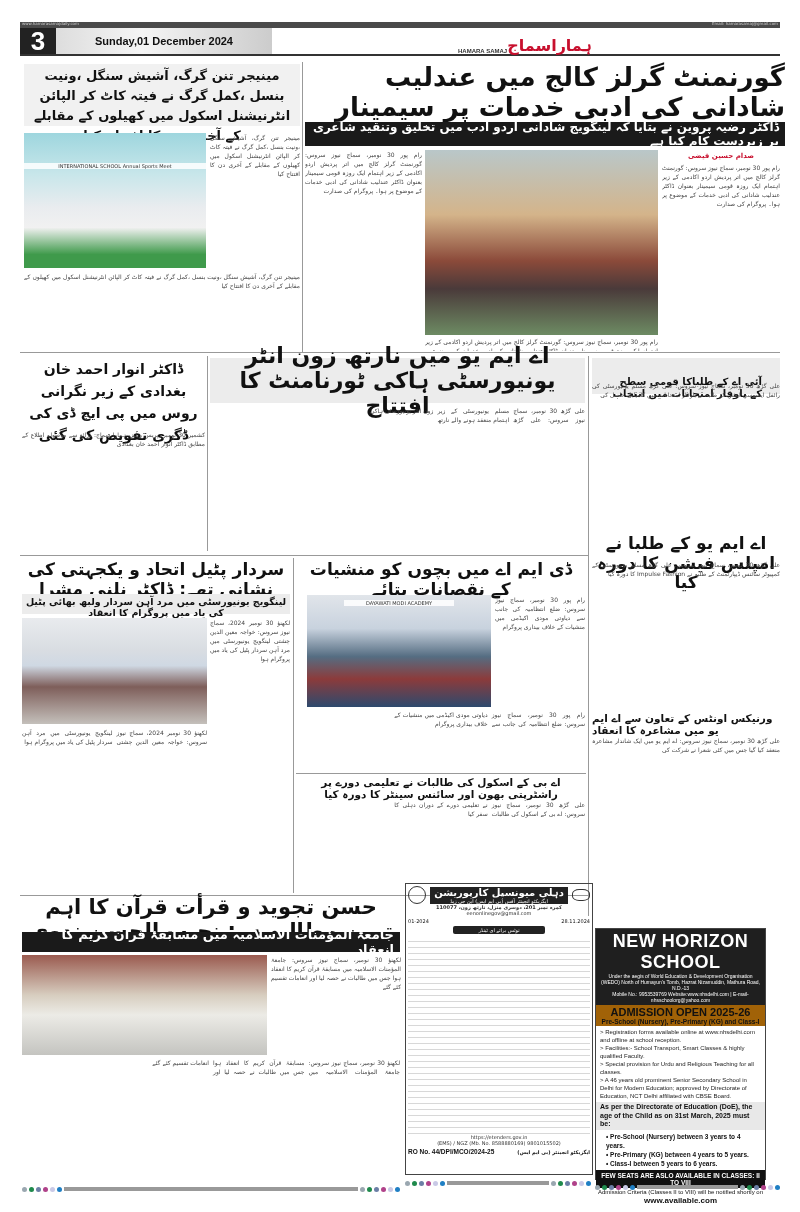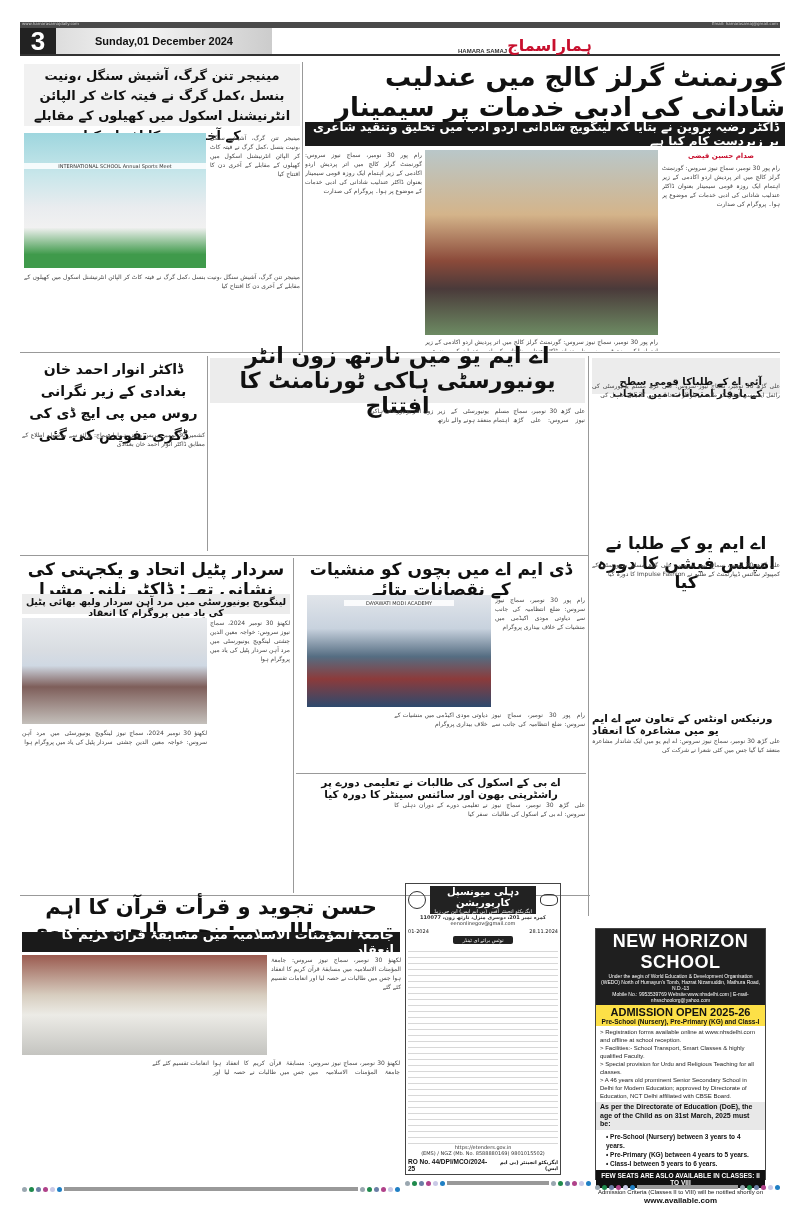--- a/index.html
+++ b/index.html
@@ -27,21 +27,21 @@
 .ph-stage{background:linear-gradient(180deg,#b9c7c9 0%,#d4b48a 35%,#8b4a3a 60%,#4a3a3a 75%,#6d8b63 100%)}
 .ph-sport{background:linear-gradient(180deg,#9ed6de 0%,#c7e6ea 30%,#e9ecef 55%,#f1f1f1 70%,#3f9a4b 90%)}
 .ph-hall{background:linear-gradient(180deg,#e9ebee 0%,#d9dde2 30%,#cfd8e3 45%,#7e5e5a 65%,#c4c0bb 100%)}
 .ph-acad{background:linear-gradient(180deg,#e1e5ea 0%,#c8d2de 30%,#556d82 55%,#8c3b3b 75%,#2d4a6e 100%)}
 .ph-mad{background:linear-gradient(180deg,#9a5a4f 0%,#d7cdbf 40%,#ecebe6 60%,#c4c4c0 100%)}
 .photo .cap{position:absolute;left:0;right:0;background:rgba(255,255,255,.85);font-size:5px;text-align:center;color:#333}
 .ad{border:1px solid #444}
 .nh-top{background:#1f1f1f;color:#fff;text-align:center;padding:2px 2px}
 .nh-title{font:bold 18px "Liberation Sans",sans-serif;letter-spacing:0.5px}
 .nh-sub{font:5px "Liberation Sans",sans-serif;line-height:6px}
-.nh-open{background:#fde047;text-align:center;padding:1px}
+.nh-open{background:#a16207;text-align:center;padding:1px}
 .nh-open .t{font:bold 11px "Liberation Sans",sans-serif}
 .nh-open .s{font:bold 6.5px "Liberation Sans",sans-serif}
 .nh-list{font:6px "Liberation Sans",sans-serif;line-height:8px;padding:2px 4px;color:#222}
 .nh-doe{background:#e8e8e8;font:bold 7px "Liberation Sans",sans-serif;padding:1px 4px;line-height:8.5px}
 .nh-age{font:bold 6.5px "Liberation Sans",sans-serif;padding:2px 10px;line-height:9px}
 .nh-few{background:#111;color:#fff;text-align:center;font:bold 6.5px "Liberation Sans",sans-serif;padding:2px}
 .nh-crit{text-align:center;font:6px "Liberation Sans",sans-serif;padding:1px}
 .nh-url{text-align:center;font:bold 8px "Liberation Sans",sans-serif;padding-bottom:2px}
 .dots{display:flex;align-items:center;gap:2px;height:6px}
 .dot{width:5px;height:5px;border-radius:50%}
@@ -125,21 +125,21 @@
 <div class="abs txt" style="left:297px;top:800px;width:288px;height:92px;column-count:3;column-gap:4px">علی گڑھ 30 نومبر، سماج نیوز سروس: اے بی کے اسکول کی طالبات نے تعلیمی دورے کے دوران دہلی کا سفر کیا</div>
 
 <div class="abs hline" style="left:20px;top:895px;width:570px"></div>
 
 <div class="abs urdu headline" style="left:22px;top:895px;width:378px;height:35px;font-size:21px;text-align:center">حسن تجوید و قرأت قرآن کا اہم ترین مطالبہ ہے: نجیب الحسن ندوی</div>
 <div class="abs blackbar urdu" style="left:22px;top:932px;width:378px;height:20px;font-size:13px;justify-content:center">جامعۃ المؤمنات الاسلامیہ میں مسابقۂ قرآن کریم کا انعقاد</div>
 <div class="abs photo ph-mad" style="left:22px;top:955px;width:245px;height:100px"></div>
 <div class="abs txt" style="left:271px;top:955px;width:130px;height:100px">لکھنؤ 30 نومبر، سماج نیوز سروس: جامعۃ المؤمنات الاسلامیہ میں مسابقۂ قرآن کریم کا انعقاد ہوا جس میں طالبات نے حصہ لیا اور انعامات تقسیم کئے گئے</div>
 <div class="abs txt" style="left:22px;top:1058px;width:378px;height:125px;column-count:4;column-gap:4px">لکھنؤ 30 نومبر، سماج نیوز سروس: جامعۃ المؤمنات الاسلامیہ میں مسابقۂ قرآن کریم کا انعقاد ہوا جس میں طالبات نے حصہ لیا اور انعامات تقسیم کئے گئے</div>
 
-<div class="abs ad" style="left:405px;top:883px;width:156px;height:292px;padding:2px">
+<div class="abs ad" style="left:405px;top:883px;width:188px;height:292px;padding:2px">
   <div style="display:flex;align-items:center;justify-content:space-between">
     <span style="width:18px;height:18px;border:1px solid #333;border-radius:50%;display:inline-block"></span>
     <div class="mcd-head urdu" style="flex:1;margin:0 4px;text-align:center">
       <div class="a">دہلی میونسپل کارپوریشن</div>
       <div class="b">ایگزیکٹو انجینئر آفس (بی ایم ایس) این جی زیڈ</div>
     </div>
     <span style="width:18px;height:12px;border:1px solid #333;border-radius:40%;display:inline-block"></span>
   </div>
   <div class="mcd-line urdu" style="text-align:center;font-weight:bold">کمرہ نمبر 201، دوسری منزل، نارتھ زون، 110077</div>
   <div class="mcd-line">eenonlinegov@gmail.com</div>

